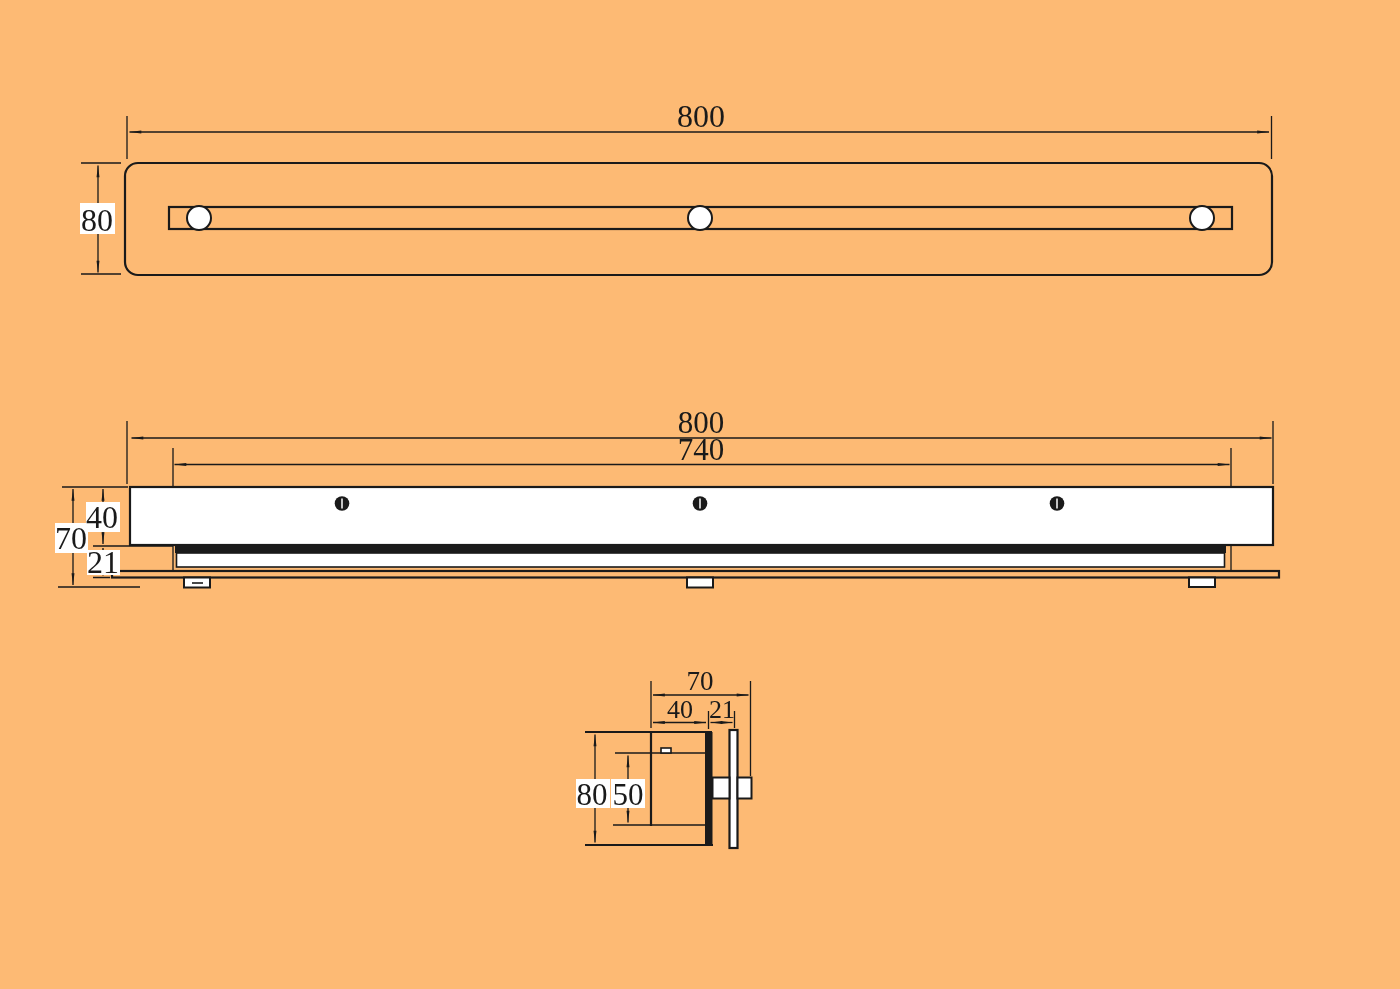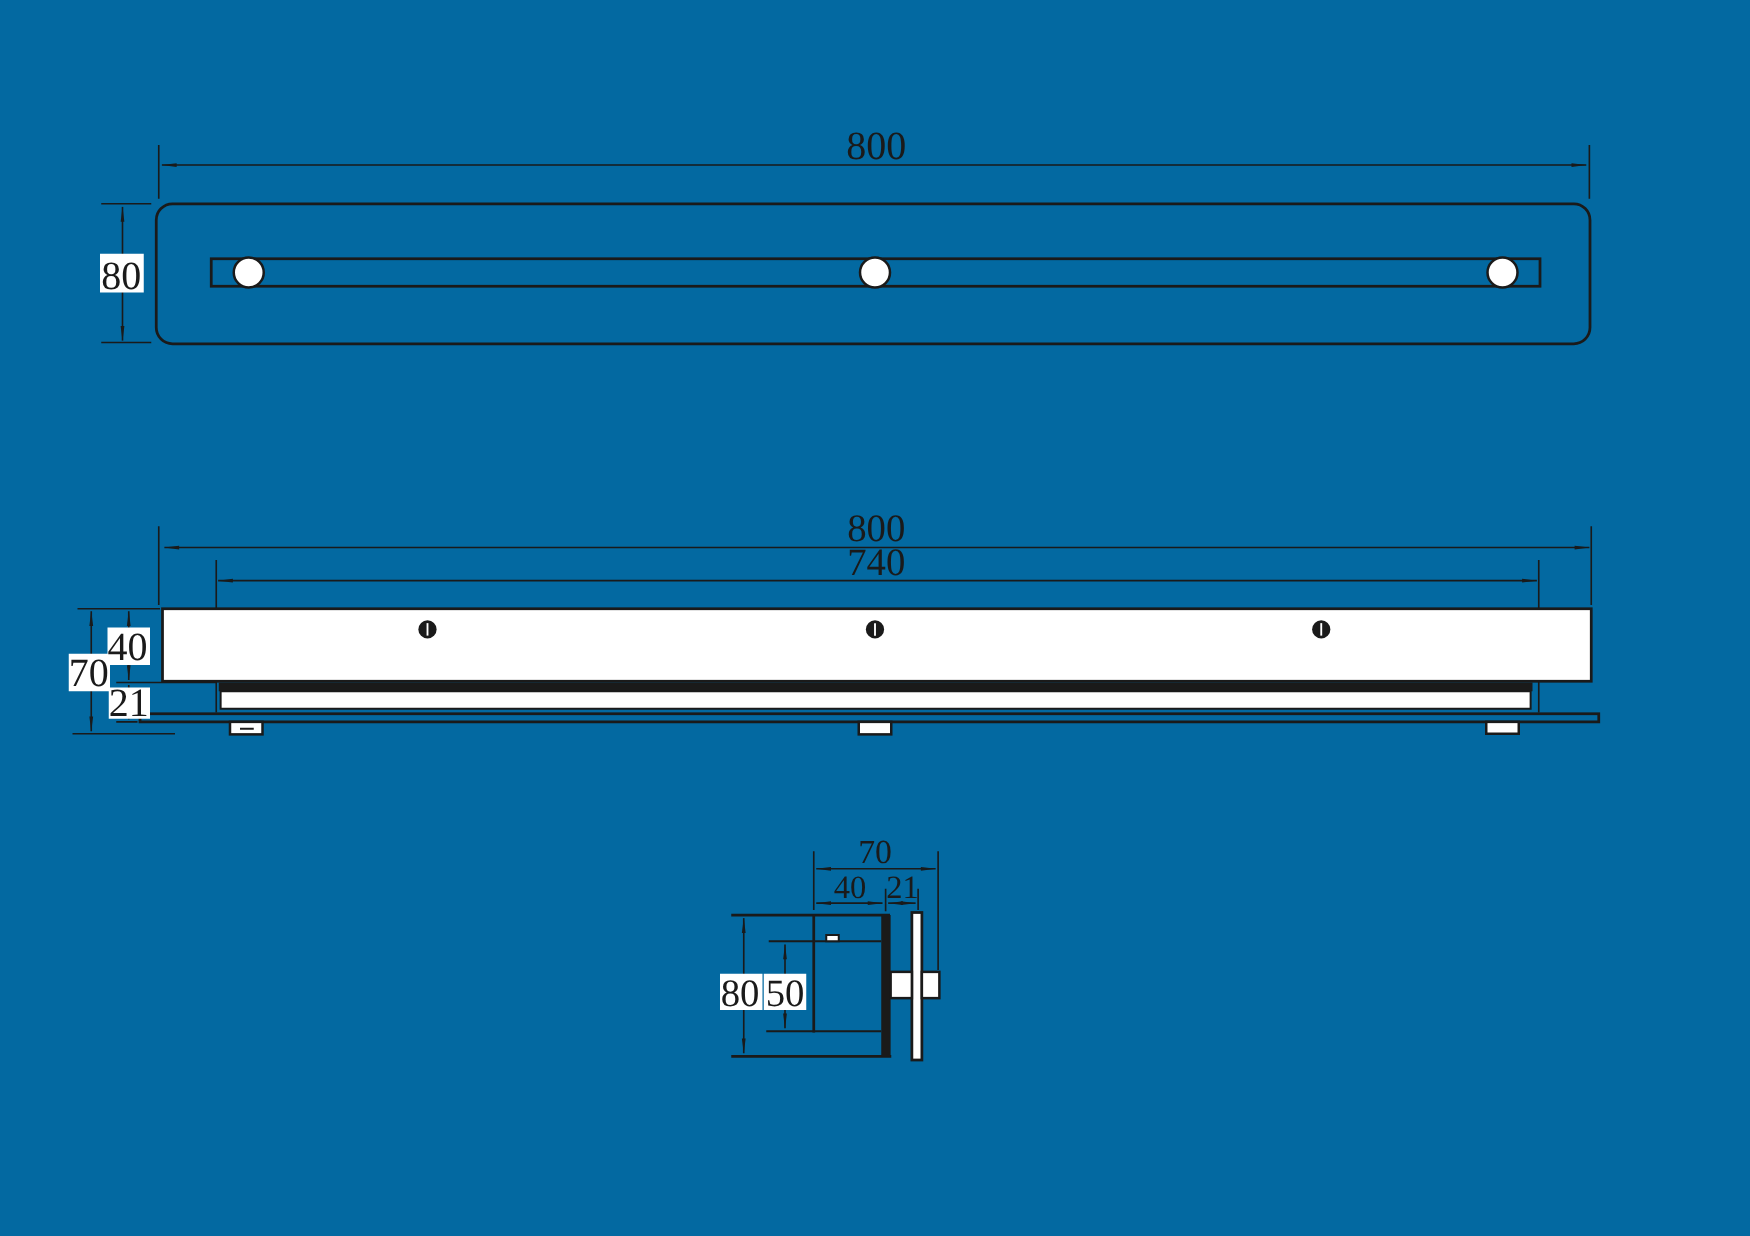--- a/index.html
+++ b/index.html
@@ -1,16 +1,16 @@
 <!DOCTYPE html>
 <html><head>
 <meta charset="utf-8">
 <style>
   html,body{margin:0;padding:0;background:#ffffff;}
-  .stage{position:relative;width:1400px;height:989px;background:#0369a1;overflow:hidden;}
+  .stage{position:relative;width:1400px;height:989px;background:#fdba74;overflow:hidden;}
   svg{display:block;}
   
   .g2 {fill:none;stroke:#1a1a1a;stroke-width:2.2;}
   .g22w{fill:#ffffff;stroke:#1a1a1a;stroke-width:2.2;}
   .g2w{fill:#ffffff;stroke:#1a1a1a;stroke-width:2;}
   .g15{fill:none;stroke:#1a1a1a;stroke-width:1.6;}
   .g15w{fill:#ffffff;stroke:#1a1a1a;stroke-width:1.6;}
   .ext{fill:none;stroke:#1a1a1a;stroke-width:1.3;}
   .dim{fill:none;stroke:#1a1a1a;stroke-width:1.3;marker-start:url(#arw);marker-end:url(#arw);}
   .ink{fill:#1a1a1a;stroke:none;}

